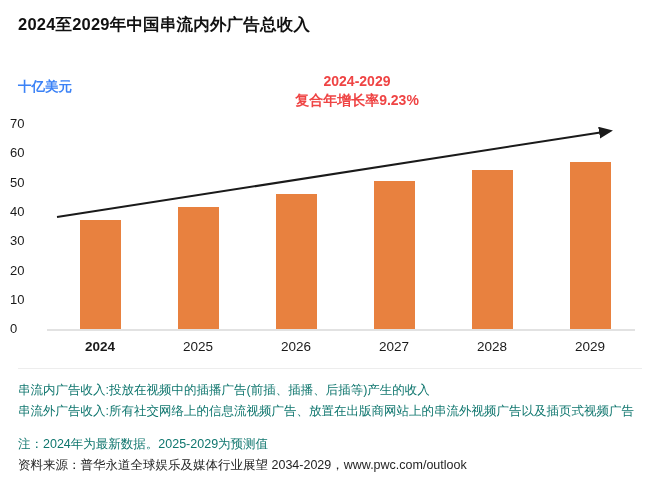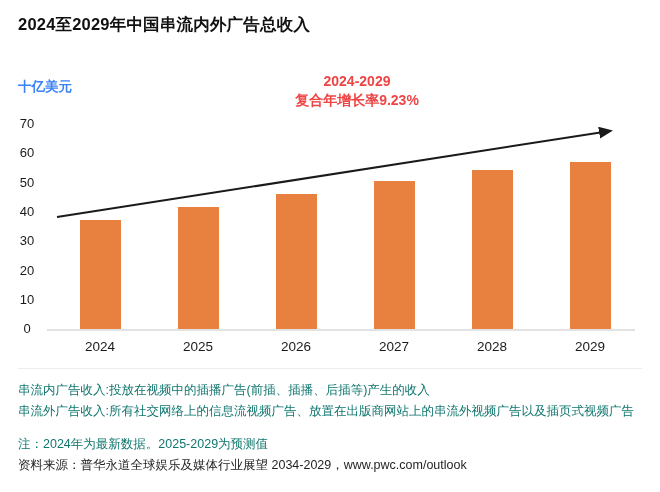--- a/index.html
+++ b/index.html
@@ -57,21 +57,21 @@
     font-size: 14px;
     font-weight: bold;
     line-height: 19px;
     color: #ef4444;
   }
 
   
   .y-tick {
     position: absolute;
     width: 34px;
-    text-align: center;
+    text-align: left;
     font-size: 13px;
     color: #1a1a1a;
     line-height: 13px;
   }
 
   
   .axis-baseline {
     position: absolute;
     left: 47px;
     top: 329px;
@@ -183,21 +183,21 @@
 
   <svg class="trend-svg" viewBox="0 0 660 370">
     <defs>
       <marker id="arrowhead" markerWidth="7" markerHeight="7" refX="5.5" refY="3" orient="auto">
         <path d="M0,0 L7,3 L0,6 Z" fill="#1a1a1a"></path>
       </marker>
     </defs>
     <line x1="57" y1="217" x2="610" y2="131" stroke="#1a1a1a" stroke-width="2" marker-end="url(#arrowhead)"></line>
   </svg>
 
-  <div class="x-tick" style="left:60px;">2024</div>
+  <div class="x-tick" style="left:60px;font-weight:bold;">2024</div>
   <div class="x-tick" style="left:158px;">2025</div>
   <div class="x-tick" style="left:256px;">2026</div>
   <div class="x-tick" style="left:354px;">2027</div>
   <div class="x-tick" style="left:452px;">2028</div>
   <div class="x-tick" style="left:550px;">2029</div>
 
 </div>
 
 <div class="separator"></div>
 

